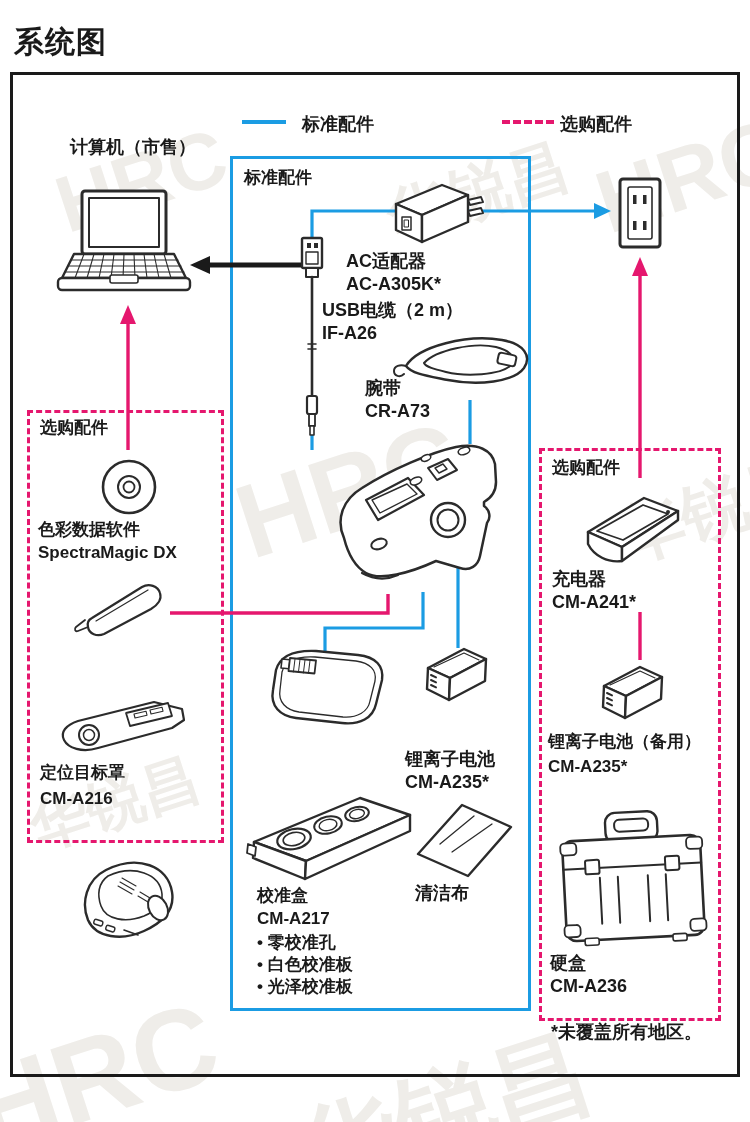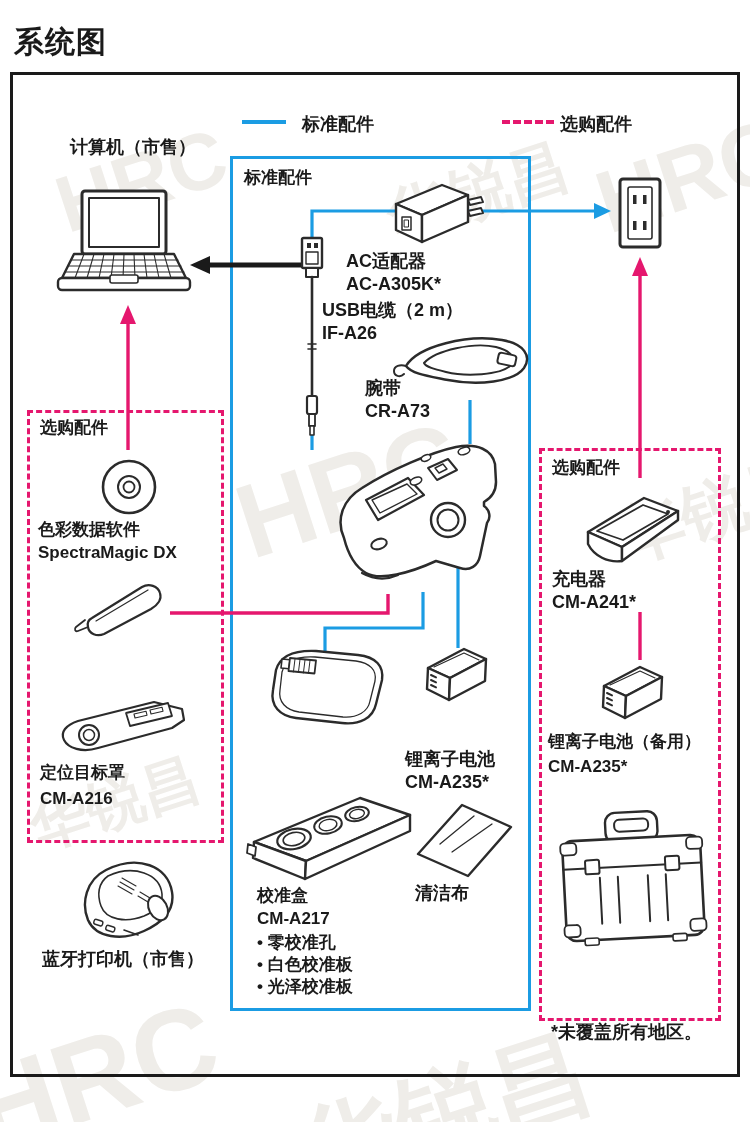--- a/index.html
+++ b/index.html
@@ -338,30 +338,33 @@
     <div>色彩数据软件</div>
     <div class="model">SpectraMagic DX</div>
   </div>
 
 
   <div class="abs txt lbl" style="left:40px;top:760px;line-height:26px;">
     <div>定位目标罩</div>
     <div class="model">CM-A216</div>
   </div>
 
-  <div class="abs txt lbl big" style="left:42px;top:948px;">蓝牙打印机（市售）</div>
 
   <div class="abs txt lbl" style="left:552px;top:456px;">选购配件</div>
 
   <div class="abs txt lbl big" style="left:552px;top:568px;">
     <div>充电器</div>
     <div class="model">CM-A241*</div>
   </div>
 
   <div class="abs txt lbl" style="left:548px;top:729px;line-height:25px;">
     <div>锂离子电池（备用）</div>
     <div class="model">CM-A235*</div>
   </div>
 
+  <div class="abs txt lbl big" style="left:550px;top:952px;">
+    <div>硬盒</div>
+    <div class="model">CM-A236</div>
+  </div>
 
   <div class="abs txt footnote" style="left:551px;top:1020px;">*未覆盖所有地区。</div>
 
 </div>
 
 </body></html>

